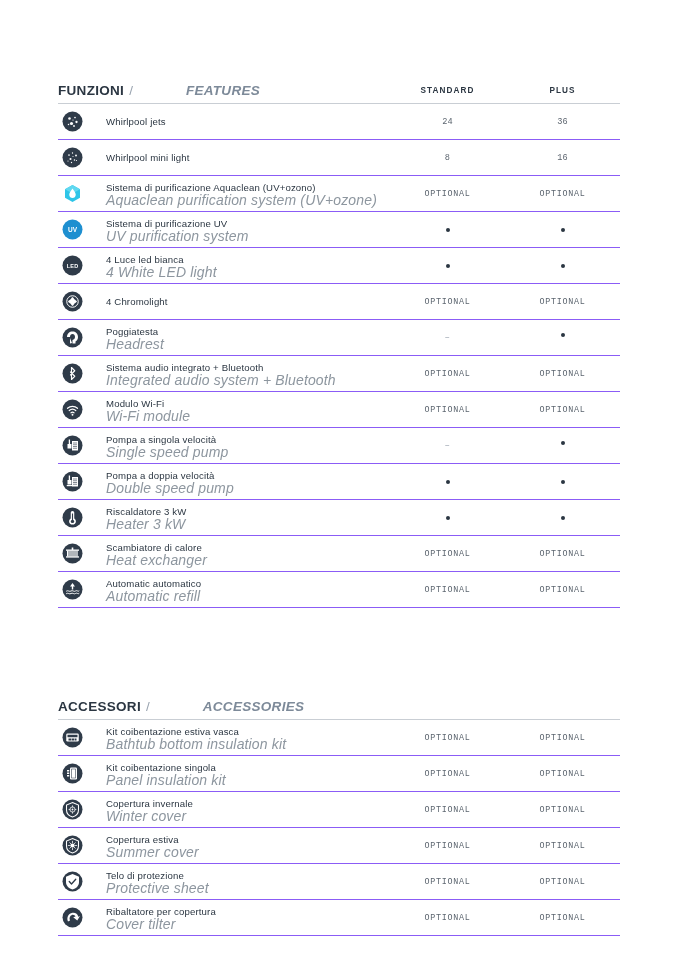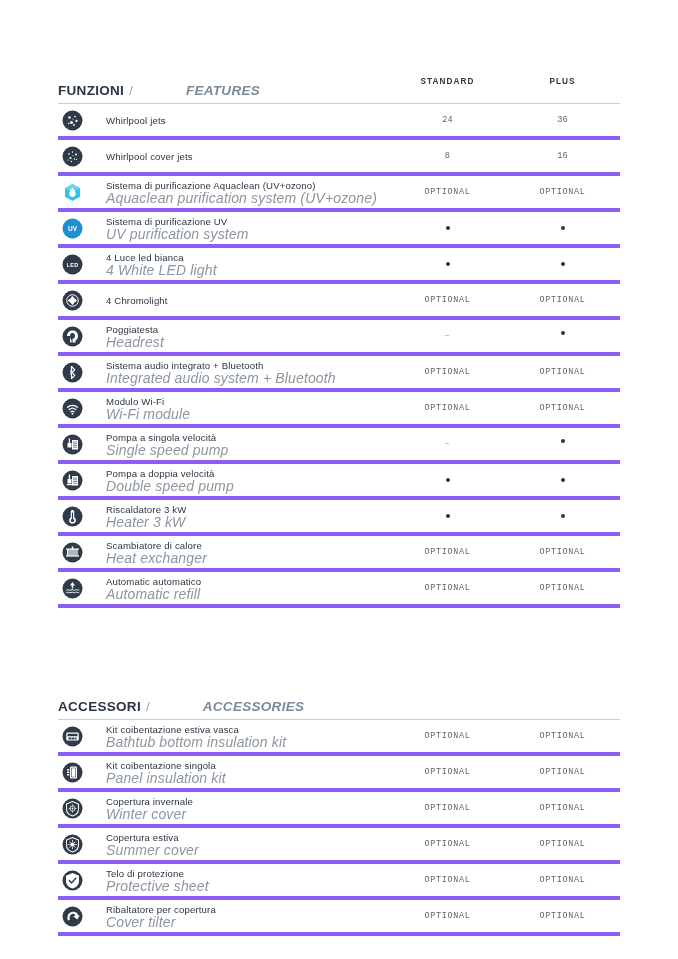--- a/index.html
+++ b/index.html
@@ -54,21 +54,21 @@
     font-style: italic;
     letter-spacing: 0.3px;
     color: #7d8a99;
     white-space: nowrap;
     margin-left: 48px;
   }
 
   .col-heads {
     position: absolute;
     right: 0;
-    bottom: 12px;
+    bottom: 3px;
     width: 230px;
     display: flex;
   }
   .col-head {
     flex: 1;
     text-align: center;
     font-size: 8.2px;
     font-weight: bold;
     letter-spacing: 1.1px;
     color: #2b3642;
@@ -80,21 +80,21 @@
     background: #c9ced4;
     width: 562px;
   }
 
   
   .rows { width: 562px; }
 
   .row {
     display: flex;
     align-items: center;
-    border-bottom: 4px solid #8b5cf6;
+    border-bottom: 1px solid #8b5cf6;
     min-height: 36px;
   }
 
   .cell-icon {
     width: 44px;
     flex: 0 0 44px;
     display: flex;
     align-items: center;
     justify-content: flex-start;
     padding-left: 4px;
@@ -225,21 +225,21 @@
                 <circle cx="17" cy="24" r="2.1"></circle>
                 <circle cx="25" cy="26" r="1.5"></circle>
                 <circle cx="12" cy="28" r="1.2"></circle>
                 <circle cx="22" cy="19" r="1"></circle>
                 <circle cx="29" cy="27" r="1.1"></circle>
                 <circle cx="19" cy="31" r="1.3"></circle>
               </g>
             </svg>
           </div>
           <div class="cell-label">
-            <div class="lab-it">Whirlpool cover jets</div>
+            <div class="lab-it">Whirlpool mini light</div>
           </div>
           <div class="cell-vals">
             <div class="val val--num">8</div>
             <div class="val val--num">16</div>
           </div>
         </div>
         <div class="row">
           <div class="cell-icon">
             <svg class="ico" viewBox="0 0 42 42" xmlns="http://www.w3.org/2000/svg">
               <g></g>

